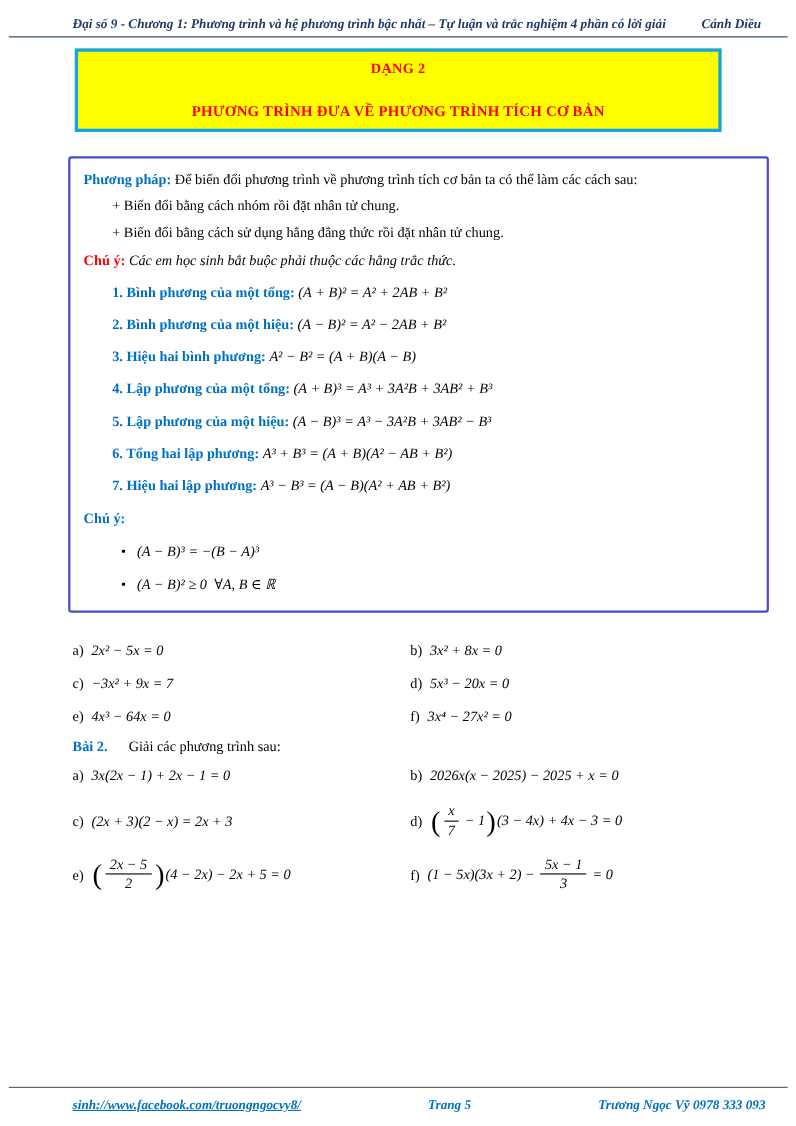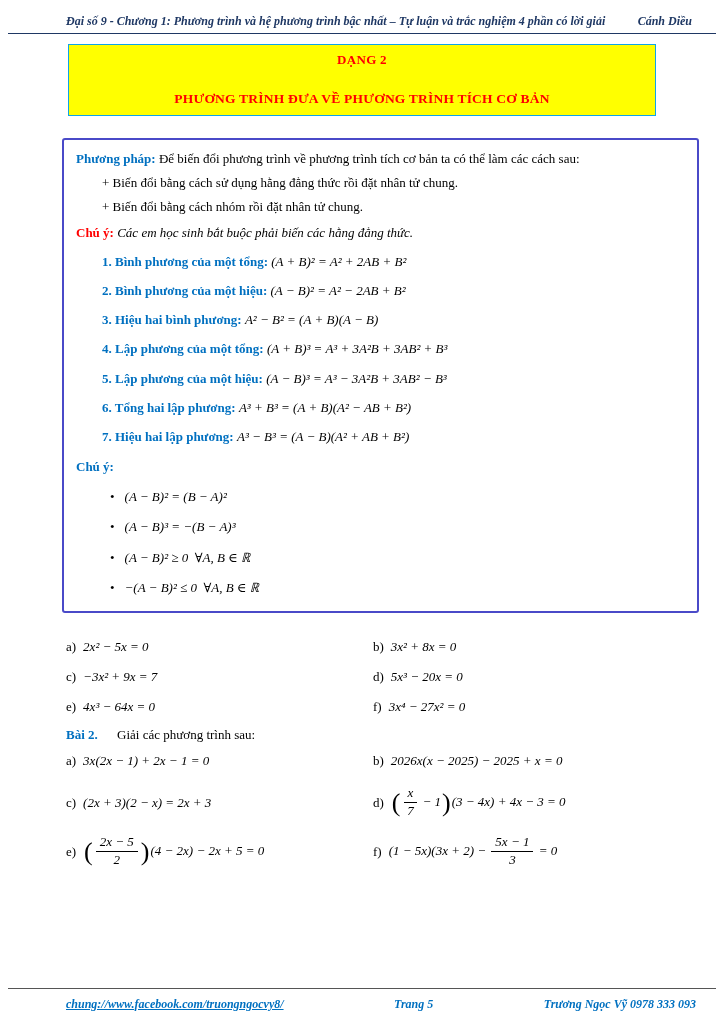--- a/index.html
+++ b/index.html
@@ -13,21 +13,21 @@
   .header {
     display:flex; justify-content:space-between; align-items:baseline;
     padding:14px 32px 4px 66px;
     color:var(--header-navy,#1F3864); font-weight:bold; font-style:italic; font-size:12px;
     white-space:nowrap;
   }
   .header-rule { border-top:1.5px solid var(--header-navy,#1F3864); margin:0 8px; }
   
   .ybox {
     width:588px; margin:10px auto 0; background:var(--highlight-yellow,#FFFF00);
-    border:1px solid #0ea5e9; text-align:center; padding:7px 4px 8px;
+    border:3px solid #0ea5e9; text-align:center; padding:7px 4px 8px;
   }
   .ybox-l1 { color:var(--heading-red,#FF0000); font-weight:bold; font-size:13px; letter-spacing:.3px; }
   .ybox-l2 { color:var(--heading-red,#FF0000); font-weight:bold; font-size:13.5px; margin-top:23px; letter-spacing:.2px; }
   
   .mbox {
     margin:22px 25px 16px 62px; border:2px solid var(--box-border,#4A4AC8); border-radius:3px;
     padding:10px 14px 14px 12px; line-height:1.4;
   }
   .mlabel { color:var(--accent-blue,#0070C0); font-weight:bold; }
   .mstep  { margin:6px 0 0 26px; }
@@ -84,26 +84,26 @@
   <div class="ybox">
     <div class="ybox-l1">DẠNG 2</div>
     <div class="ybox-l2">PHƯƠNG TRÌNH ĐƯA VỀ PHƯƠNG TRÌNH TÍCH CƠ BẢN</div>
   </div>
 
   <div class="mbox">
     <div class="mintro">
       <span class="mlabel">Phương pháp:</span>
       <span>Để biến đổi phương trình về phương trình tích cơ bản ta có thể làm các cách sau:</span>
     </div>
+    <div class="mstep">+ Biến đổi bằng cách nhóm rồi đặt nhân tử chung.</div>
     <div class="mstep">+ Biến đổi bằng cách sử dụng hằng đẳng thức rồi đặt nhân tử chung.</div>
-    <div class="mstep">+ Biến đổi bằng cách nhóm rồi đặt nhân tử chung.</div>
 
     <div class="note1">
       <span class="rlabel">Chú ý:</span>
-      <span class="note1-text">Các em học sinh bắt buộc phải biến các hằng đẳng thức.</span>
+      <span class="note1-text">Các em học sinh bắt buộc phải thuộc các hằng trắc thức.</span>
     </div>
 
     <div class="idline">
       <span class="ilabel">1. Bình phương của một tổng:</span>
       <span class="math">(A + B)² = A² + 2AB + B²</span>
     </div>
     <div class="idline">
       <span class="ilabel">2. Bình phương của một hiệu:</span>
       <span class="math">(A − B)² = A² − 2AB + B²</span>
     </div>
@@ -123,24 +123,22 @@
       <span class="ilabel">6. Tổng hai lập phương:</span>
       <span class="math">A³ + B³ = (A + B)(A² − AB + B²)</span>
     </div>
     <div class="idline">
       <span class="ilabel">7. Hiệu hai lập phương:</span>
       <span class="math">A³ − B³ = (A − B)(A² + AB + B²)</span>
     </div>
 
     <div class="note2">Chú ý:</div>
 
-    <div class="bullet"><span class="math">(A − B)² = (B − A)²</span></div>
     <div class="bullet"><span class="math">(A − B)³ = −(B − A)³</span></div>
     <div class="bullet"><span class="math">(A − B)² ≥ 0&nbsp;&nbsp;∀A, B ∈ ℝ</span></div>
-    <div class="bullet"><span class="math">−(A − B)² ≤ 0&nbsp;&nbsp;∀A, B ∈ ℝ</span></div>
   </div>
 
   <div class="exercises">
 
     <div class="ex-grid">
       <div class="ex-item">
         <span class="item-label">a)</span>
         <span class="math item-formula">2x² − 5x = 0</span>
       </div>
       <div class="ex-item">
@@ -203,19 +201,19 @@
               <span class="fden">3</span>
             </span> = 0</span>
       </div>
     </div>
 
   </div>
 
   <div class="footer">
     <div class="footer-rule"></div>
     <div class="footer-row">
-      <a class="footer-link">chung://www.facebook.com/truongngocvy8/</a>
+      <a class="footer-link">sinh://www.facebook.com/truongngocvy8/</a>
       <span class="footer-page">Trang 5</span>
       <span class="footer-author">Trương Ngọc Vỹ&nbsp;0978 333 093</span>
     </div>
   </div>
 
 </div>
 
 </body></html>

